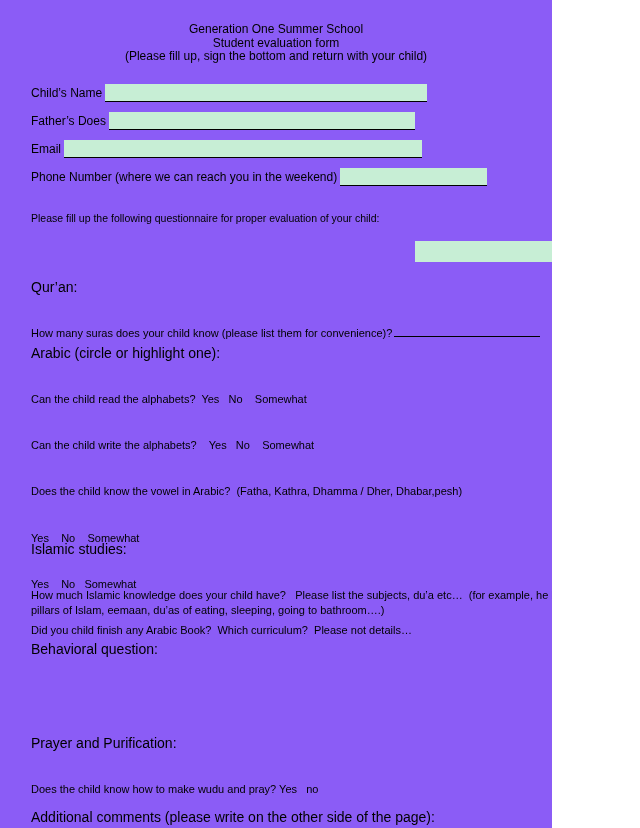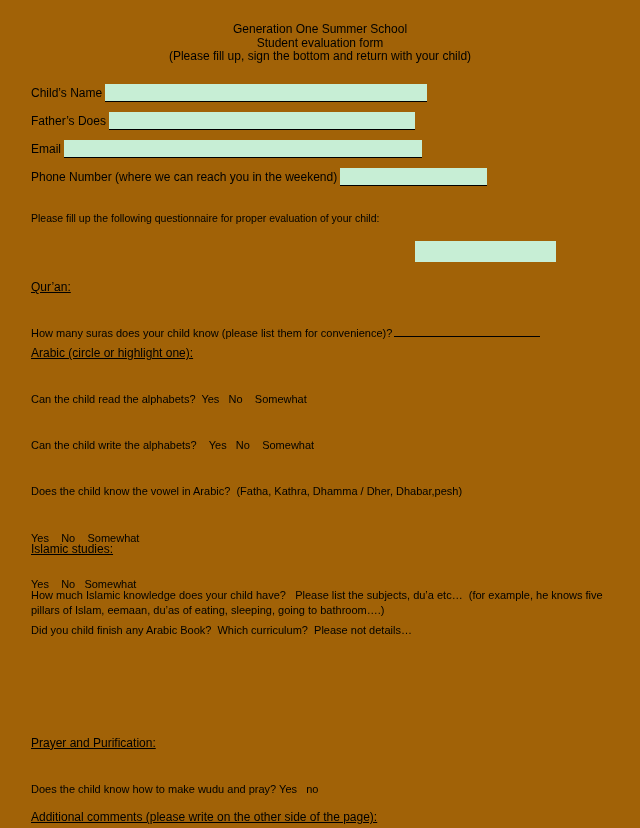--- a/index.html
+++ b/index.html
@@ -1,36 +1,36 @@
 <!DOCTYPE html>
 <html style="--highlight: #c7eed5;"><head>
 <meta charset="utf-8">
 <style>
   * { margin:0; padding:0; box-sizing:border-box; }
   :root { --highlight:#c7eed5; }
   html,body { background:#ffffff; }
   .page {
-    position:relative; width:640px; height:828px; background:#a16207;
+    position:relative; width:552px; height:828px; background:#8b5cf6;
     font-family:"Liberation Sans","DejaVu Sans",sans-serif; color:#000;
     overflow:hidden;
   }
   .header { position:absolute; top:23px; left:0; width:100%; text-align:center;
             font-size:12px; line-height:13.5px; }
   .fields { position:absolute; top:84px; left:31px; }
   .field-row { display:flex; align-items:center; height:18px; margin-bottom:10px; font-size:12px; }
   .flabel { line-height:15px; white-space:pre; }
   .blank { background:var(--highlight); border-bottom:1px solid #000; height:18px; margin-left:3px; }
   .w-child  { width:322px; }
   .w-father { width:306px; }
   .w-email  { width:358px; }
   .w-phone  { width:147px; }
   .intro { position:absolute; top:212px; left:31px; font-size:10.5px; }
   .section { position:absolute; left:31px; width:592px; font-size:11px;
              line-height:15.4px; white-space:pre-wrap; }
-  .heading { font-size:12px; text-decoration:underline; }
+  .heading { font-size:14px; }
   .quran      { top:234px; }
   .arabic     { top:315px; }
   .islamic    { top:511px; }
   .behavioral { top:611px; }
   .prayer     { top:705px; }
   .additional { top:779px; }
   .quran .heading, .quran .line { position:relative; z-index:1; }
   .q-highlight { position:absolute; left:384px; top:7px; width:141px; height:21px;
                  background:var(--highlight); z-index:0; }
   .blank-line { display:inline-block; width:146px; height:11px;
@@ -83,20 +83,21 @@
     <div class="line">Yes    No   Somewhat</div>
     <div class="line">Did you child finish any Arabic Book?  Which curriculum?  Please not details…</div>
   </div>
 
   <div class="section islamic">
     <div class="heading">Islamic studies:</div>
     <div class="line">How much Islamic knowledge does your child have?   Please list the subjects, du’a etc…  (for example, he knows five pillars of Islam, eemaan, du’as of eating, sleeping, going to bathroom….)</div>
   </div>
 
   <div class="section behavioral">
+    <div class="heading">Behavioral question:</div>
   </div>
 
   <div class="section prayer">
     <div class="heading">Prayer and Purification:</div>
     <div class="line">Does the child know how to make wudu and pray? Yes   no</div>
     
   </div>
 
   <div class="section additional">
     <div class="heading">Additional comments (please write on the other side of the page):</div>

